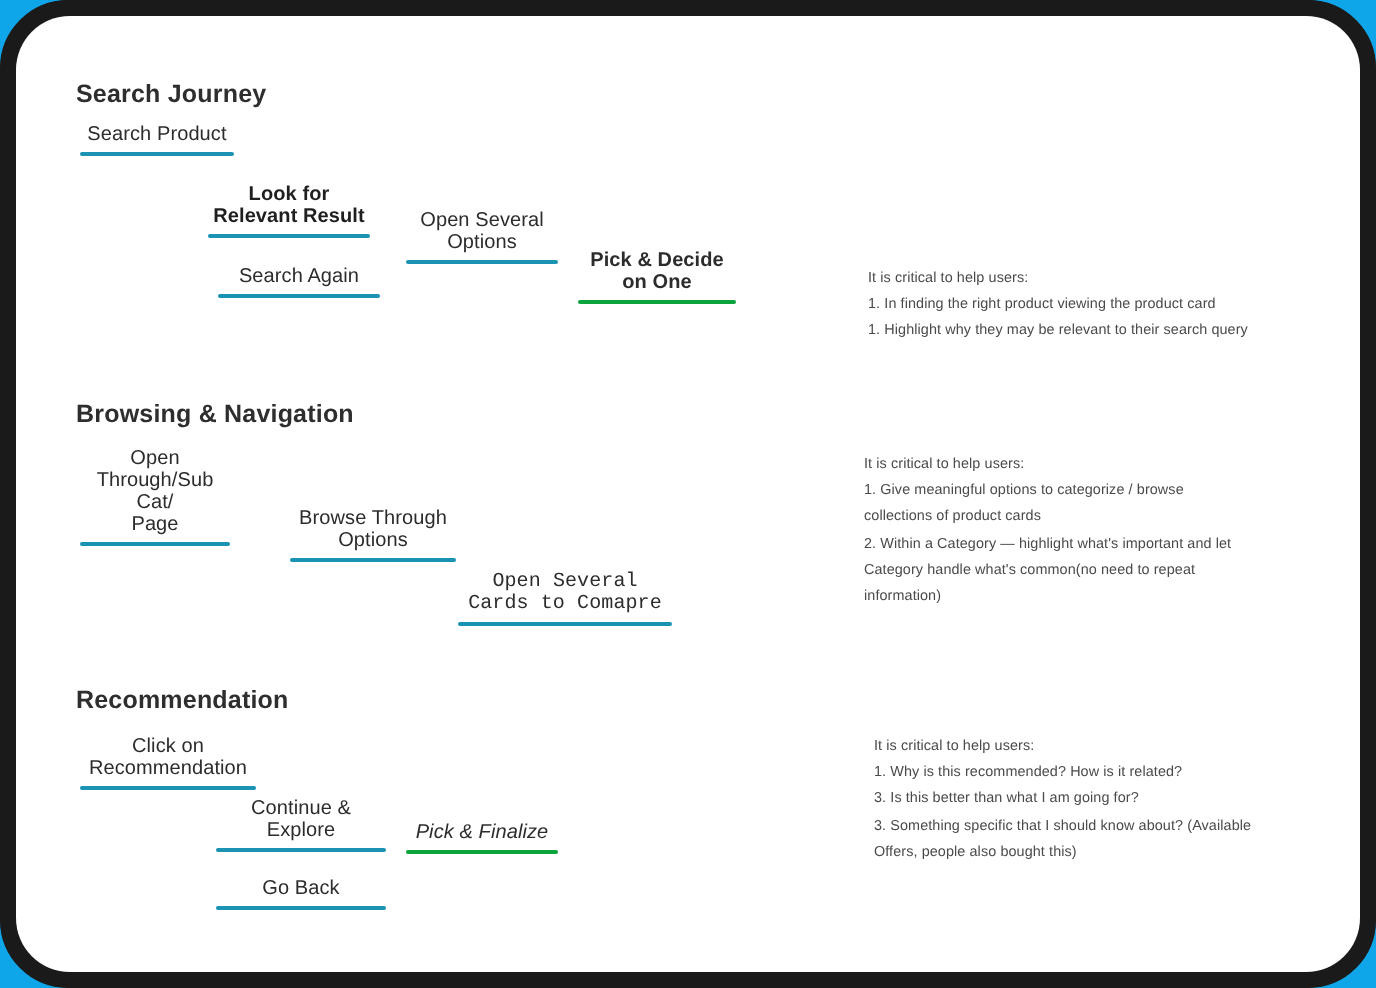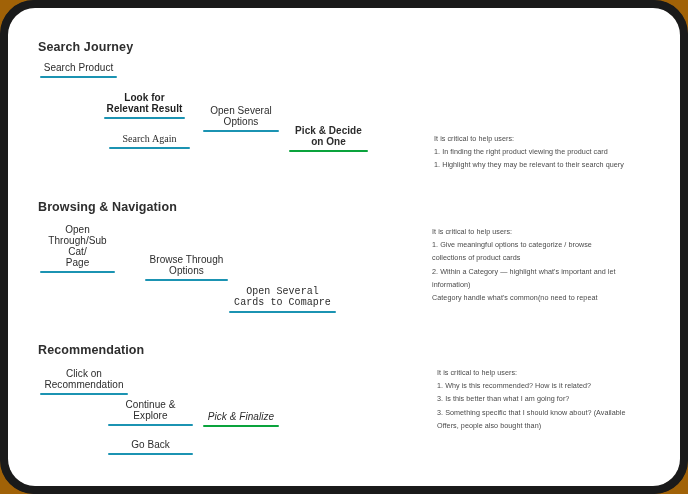--- a/index.html
+++ b/index.html
@@ -11,21 +11,21 @@
   body {
     font-family: "Liberation Sans", sans-serif;
   }
 
   
   #screen {
     position: relative;
     width: 688px;
     height: 494px;
     overflow: hidden;
-    background: #a16207;
+    background: #0ea5e9;
   }
 
   .frame-noise {
     position: absolute;
     inset: 0;
     border-radius: 34px;
     
     border: 9px solid #1a1a1a;
     box-sizing: border-box;
     background:
@@ -126,21 +126,21 @@
         </div>
         <div class="step" style="left: 96px; top: 84px; width: 81px;">
           <div class="step-label bold" style="color: rgb(31, 31, 31); text-align: center;">Look for Relevant Result</div>
           <div class="step-bar" style="background: rgb(27, 147, 178);"></div>
         </div>
         <div class="step" style="left: 195px; top: 97px; width: 76px;">
           <div class="step-label" style="color: rgb(44, 44, 44);">Open Several Options</div>
           <div class="step-bar" style="background: rgb(27, 147, 178);"></div>
         </div>
         <div class="step" style="left: 101px; top: 125px; width: 81px;">
-          <div class="step-label" style="color: rgb(44, 44, 44); font-family: Liberation Serif, serif;">Search Again</div>
+          <div class="step-label" style="color: rgb(44, 44, 44);">Search Again</div>
           <div class="step-bar" style="background: rgb(27, 147, 178);"></div>
         </div>
         <div class="step" style="left: 281px; top: 117px; width: 79px;">
           <div class="step-label" style="color: rgb(44, 44, 44); font-weight: bold;">Pick &amp; Decide on One</div>
           <div class="step-bar" style="background: rgb(10, 163, 60);"></div>
         </div>
         <div class="note" style="left: 426px; top: 124px; width: 215px; color: rgb(74, 74, 74);">
           <span class="note-line">It is critical to help users:</span>
           <span class="note-line">1. In finding the right product viewing the product card</span>
           <span class="note-line">1. Highlight why they may be relevant to their search query</span>
@@ -157,22 +157,22 @@
         </div>
         <div class="step" style="left: 221px; top: 278px; width: 107px;">
           <div class="step-label" style="color: rgb(44, 44, 44); font-family: Liberation Mono, monospace;">Open Several Cards to Comapre</div>
           <div class="step-bar" style="background: rgb(27, 147, 178);"></div>
         </div>
         <div class="note" style="left: 424px; top: 217px; width: 218px; color: rgb(74, 74, 74);">
           <span class="note-line">It is critical to help users:</span>
           <span class="note-line">1. Give meaningful options to categorize / browse</span>
           <span class="note-line">collections of product cards</span>
           <span class="note-line">2. Within a Category — highlight what's important and let</span>
+          <span class="note-line">Category handle what's common(no need to repeat</span>
           <span class="note-line">information)</span>
-          <span class="note-line">Category handle what's common(no need to repeat</span>
         </div>
         <div class="section-title" style="left: 30px; top: 335px; color: rgb(46, 46, 46);">Recommendation</div>
         <div class="step" style="left: 100px; top: 391px; width: 85px;">
           <div class="step-label" style="color: rgb(44, 44, 44);">Continue &amp; Explore</div>
           <div class="step-bar" style="background: rgb(27, 147, 178);"></div>
         </div>
         <div class="step" style="left: 32px; top: 360px; width: 88px;">
           <div class="step-label" style="color: rgb(44, 44, 44);">Click on Recommendation</div>
           <div class="step-bar" style="background: rgb(27, 147, 178);"></div>
         </div>
@@ -182,17 +182,17 @@
         </div>
         <div class="step" style="left: 100px; top: 431px; width: 85px;">
           <div class="step-label" style="color: rgb(44, 44, 44);">Go Back</div>
           <div class="step-bar" style="background: rgb(27, 147, 178);"></div>
         </div>
         <div class="note" style="left: 429px; top: 358px; width: 216px; color: rgb(74, 74, 74);">
           <span class="note-line">It is critical to help users:</span>
           <span class="note-line">1. Why is this recommended? How is it related?</span>
           <span class="note-line">3. Is this better than what I am going for?</span>
           <span class="note-line">3. Something specific that I should know about? (Available</span>
-          <span class="note-line">Offers, people also bought than)</span>
+          <span class="note-line">Offers, people also bought this)</span>
         </div>
       </div>
   </div>
 </div>
 
 </body></html>

